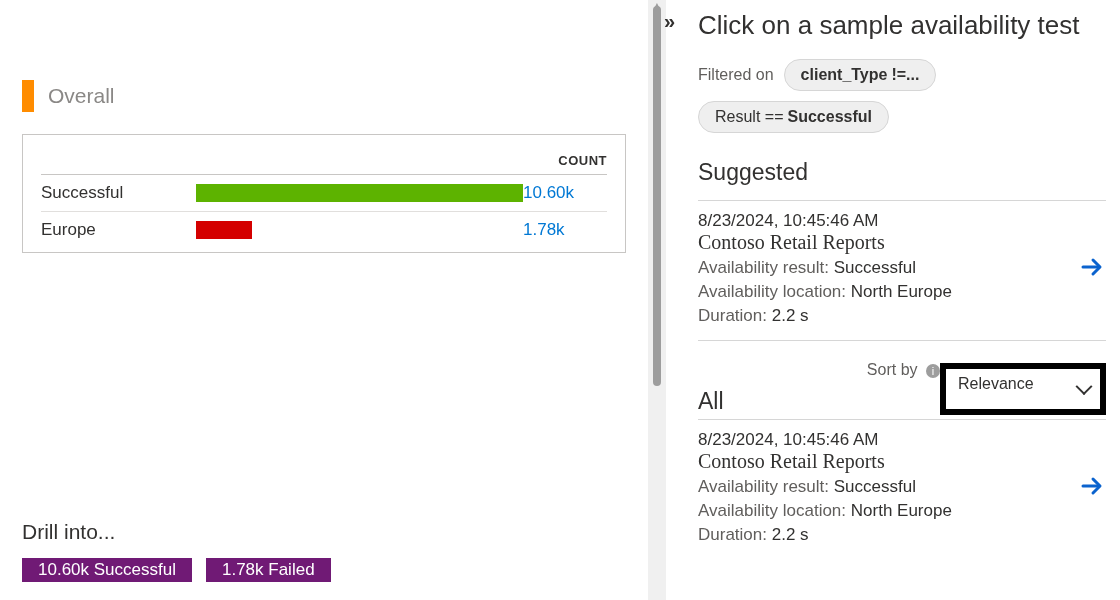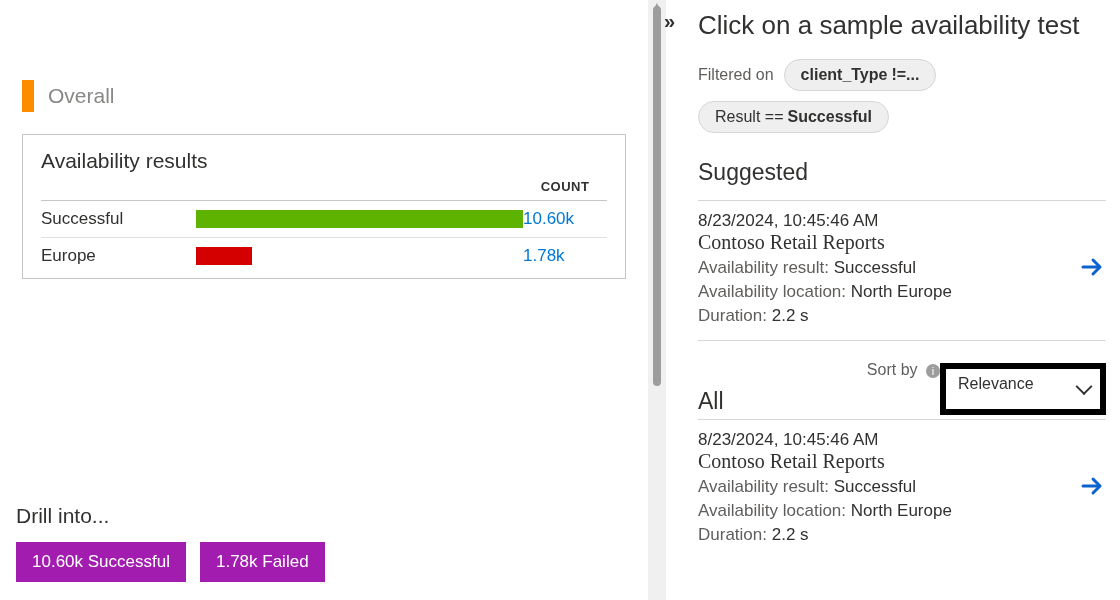--- a/index.html
+++ b/index.html
@@ -10,33 +10,33 @@
   .scroll-arrow{position:absolute;top:-1px;font-size:12px;color:#9d9d9d}
   .right-col{flex:1;box-sizing:border-box;padding:10px 14px 20px 18px;position:relative}
   
   .overall-row{display:flex;align-items:center;margin:60px 0 22px 0}
   .overall-bar{width:12px;height:32px;background:#ff8c00;margin-right:14px}
   .overall-text{font-size:21px;color:#8a8886}
   .card{border:1px solid #c8c6c4;padding:14px 18px 4px 18px}
   .card-title{font-size:21px;font-weight:400;margin-bottom:2px}
   .card-head{display:flex;border-bottom:1px solid #c8c6c4;padding:4px 0 6px 0}
   .card-head .spacer{flex:1}
-  .card-head .count-hdr{font-size:13px;font-weight:700;letter-spacing:.5px;color:#323130;width:84px;text-align:center}
+  .card-head .count-hdr{font-size:13px;font-weight:700;letter-spacing:.5px;color:#323130;width:84px;text-align:right}
   .card-row{display:flex;align-items:center;border-bottom:1px solid #e1dfdd;padding:8px 0}
   .card-row:last-child{border-bottom:none}
   .row-label{width:155px;font-size:17px;color:#323130}
   .row-bar-wrap{flex:1;position:relative;height:18px}
   .row-bar{position:absolute;left:0;top:0;height:18px}
   .bar-success{background:#5db300;width:100%}
   .bar-failed{background:#d40000;width:17%}
   .row-count{width:84px;text-align:left;color:#0078d4;font-size:17px;cursor:pointer}
-  .drill-area{position:absolute;left:16px;bottom:18px}
+  .drill-area{position:absolute;left:22px;bottom:18px}
   .drill-title{font-size:21px;color:#323130;margin-bottom:14px}
   .drill-buttons{display:flex;gap:14px}
-  .drill-btn{background:#a21caf;color:#fff;border:none;font-size:17px;padding:10px 16px;cursor:pointer}
+  .drill-btn{background:#701a75;color:#fff;border:none;font-size:17px;padding:2px 16px;cursor:pointer}
   
   .expand-icon{font-size:20px;font-weight:700;color:#323130;position:absolute;left:-2px;top:10px;cursor:pointer}
   .right-title{font-size:26px;font-weight:400;margin:0 0 18px 14px}
   .filter-line{margin-left:14px;display:flex;align-items:center;flex-wrap:wrap;gap:8px 10px;font-size:16px}
   .filter-label{color:#605e5c}
   .pill{background:#efefef;border:1px solid #d6d6d6;border-radius:18px;padding:6px 16px;font-size:16px;color:#323130;display:inline-flex;align-items:flex-end;cursor:pointer;white-space:nowrap}
   .pill .b{font-weight:700;margin-left:4px}
   .section-hdr{font-size:23px;font-weight:400;margin:26px 0 14px 14px}
   .section-hr{border:none;border-top:1px solid #d6d6d6;margin:0 0 10px 14px}
   .sample{margin-left:14px;position:relative;padding-right:34px}
@@ -60,21 +60,20 @@
 
 <div class="page">
 
   <div class="left-col">
     <div class="overall-row">
       <div class="overall-bar"></div>
       <div class="overall-text">Overall</div>
     </div>
 
     <div class="card">
-      <div class="card-title">Availability results</div>
       <div class="card-head">
         <div class="spacer"></div>
         <div class="count-hdr">COUNT</div>
       </div>
       <div class="card-row">
         <div class="row-label">Successful</div>
         <div class="row-bar-wrap">
             <div class="row-bar bar-success"></div>
           </div>
         <div class="row-count">10.60k</div>

